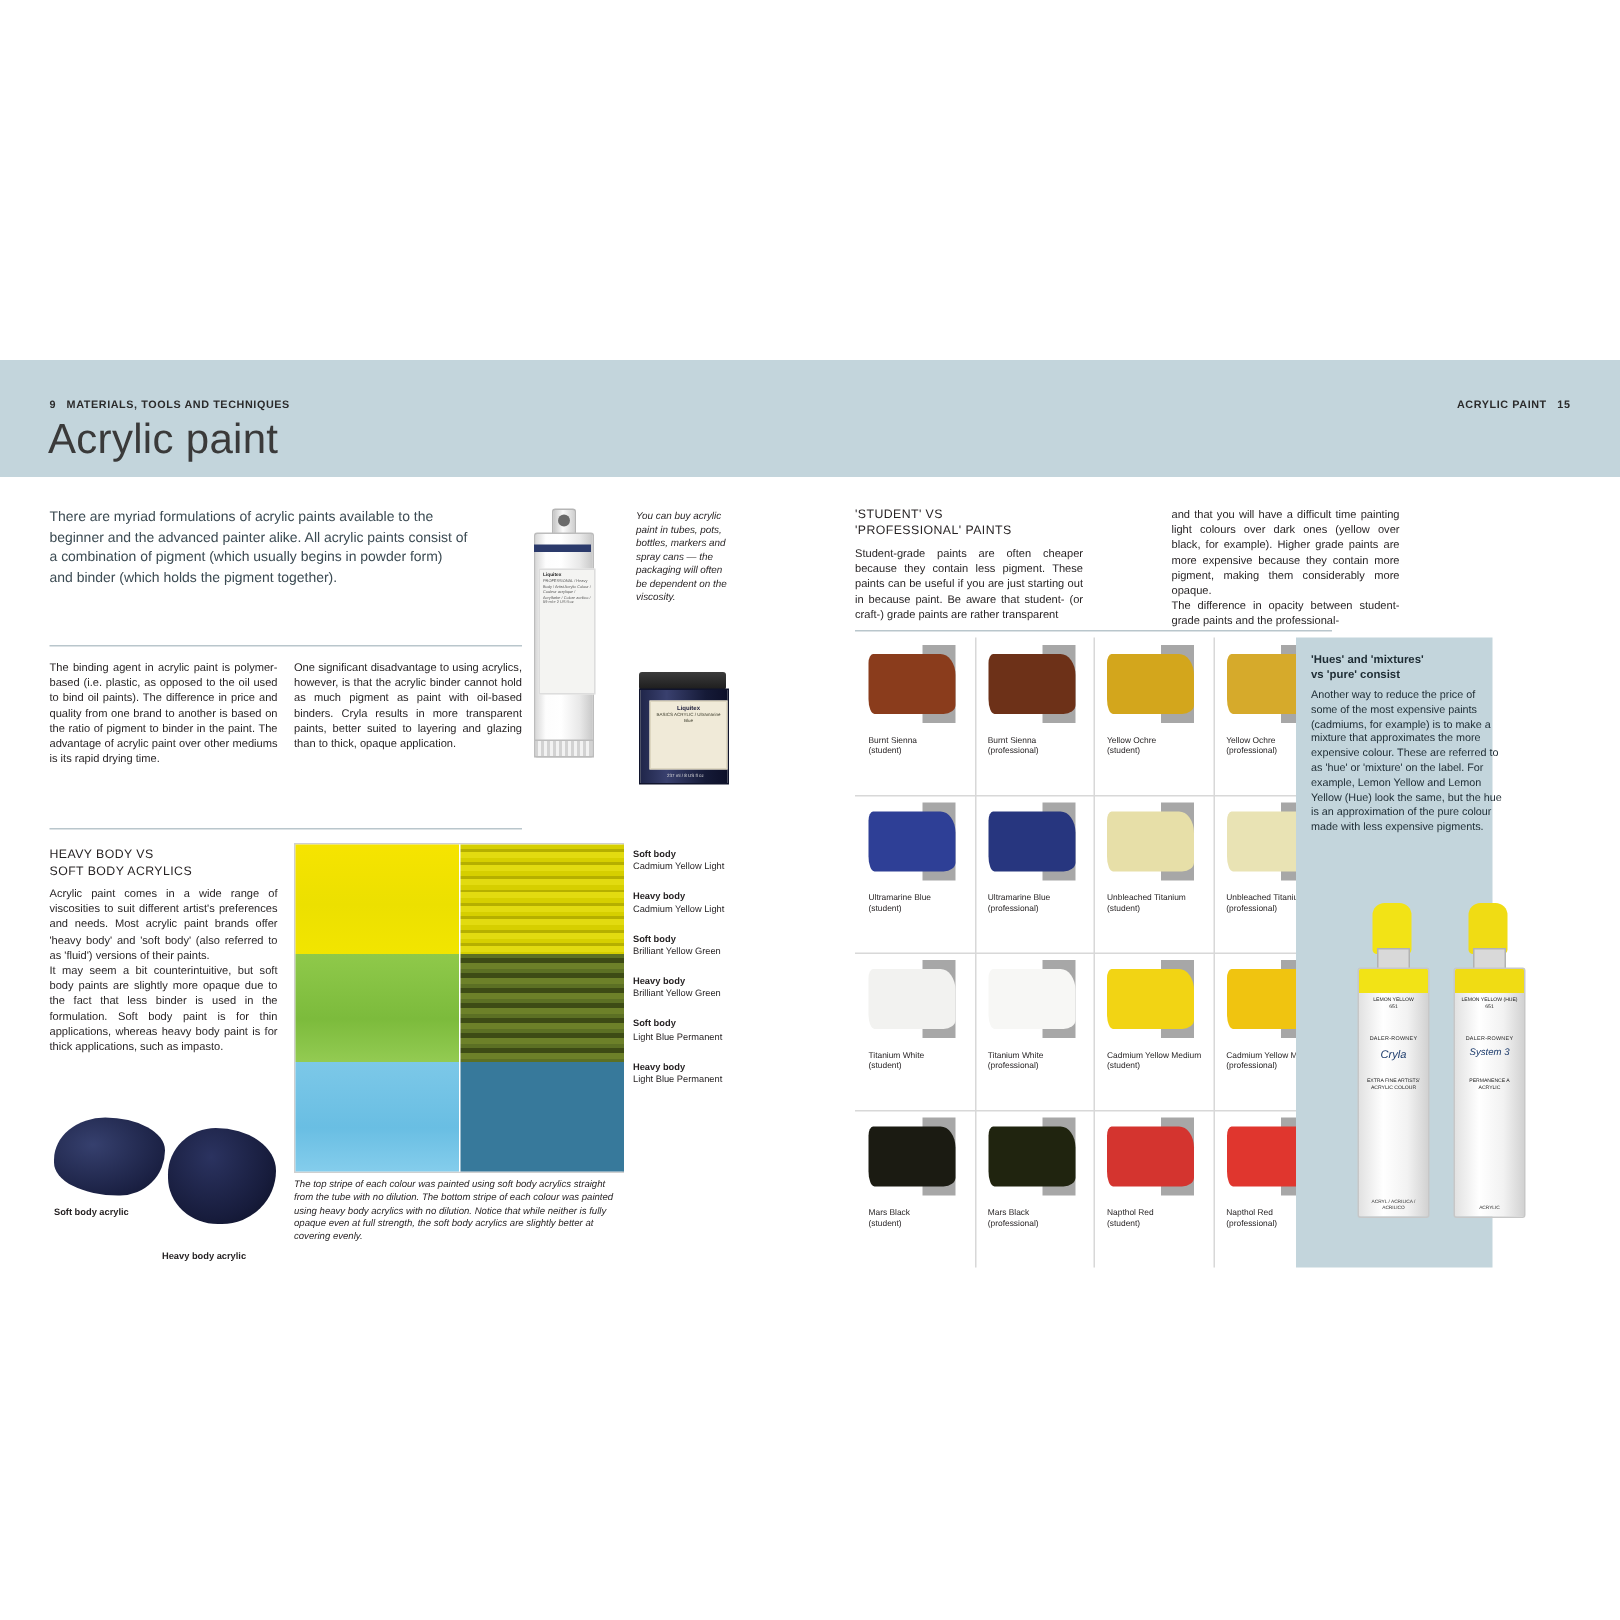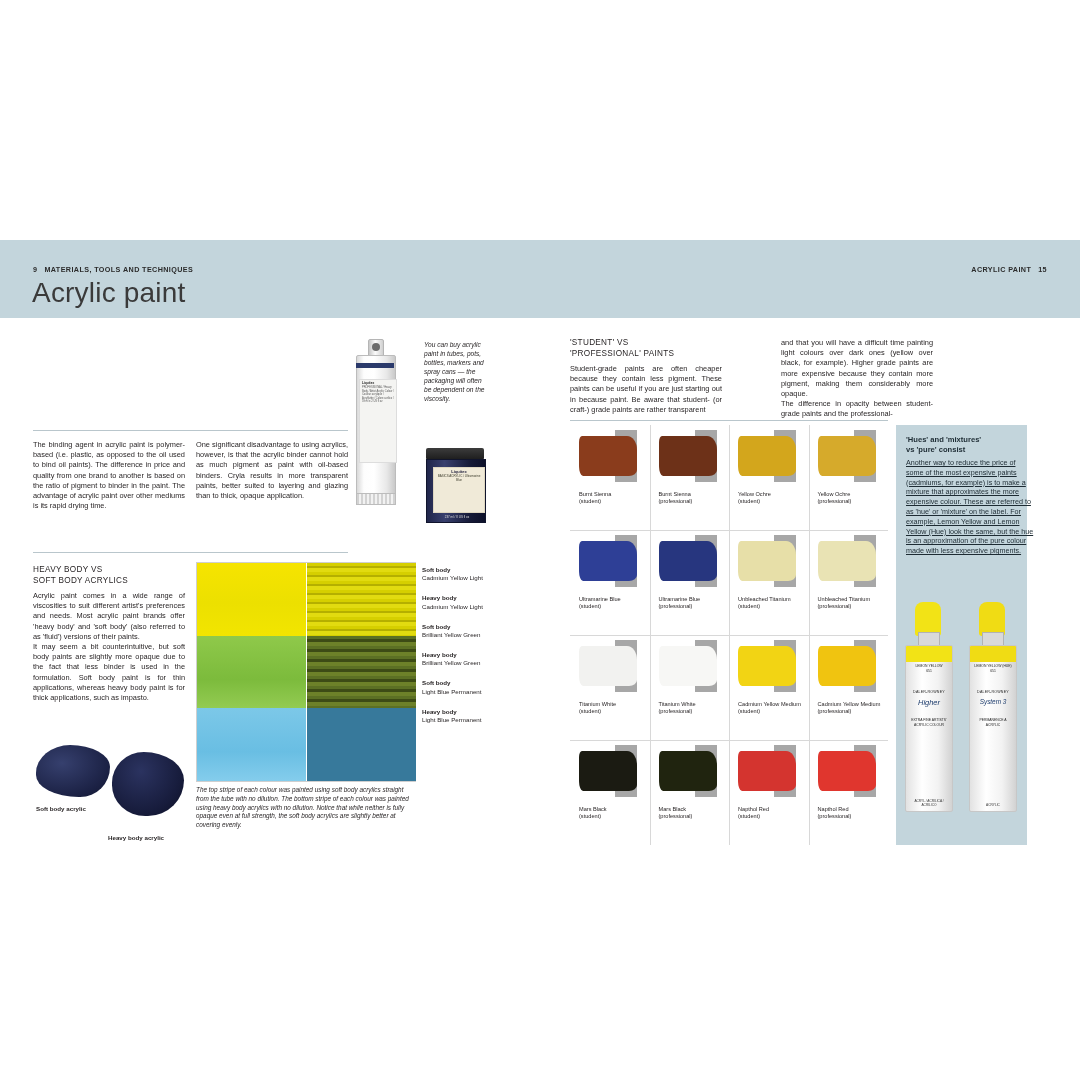--- a/index.html
+++ b/index.html
@@ -127,29 +127,29 @@
     position:absolute;left:0;top:6px;width:58px;height:40px;
     border-radius:3px 10px 8px 4px/6px 14px 6px 10px;
   }
   .sw-caption{
     position:absolute;left:9px;top:66px;width:66px;font-size:5.6px;line-height:7.4px;color:#231f20;
   }
   .grid-vline{position:absolute;top:0;width:1px;background:#d8d8d8;}
   .grid-hline{position:absolute;left:0;width:318px;height:1px;background:#d8d8d8;}
 
   .sidebar{
-    position:absolute;left:896px;top:425px;width:131px;height:420px;
+    position:absolute;left:864px;top:425px;width:131px;height:420px;
     background:#c3d5dc;
   }
   .sidebar-head{
     position:absolute;left:10px;top:10px;width:128px;font-size:7.6px;line-height:9.6px;
     font-weight:bold;color:#1d2b33;
   }
   .sidebar-body{
-    position:absolute;left:10px;top:33px;width:128px;font-size:7.2px;line-height:9.8px;color:#1d2b33;text-decoration:underline;
+    position:absolute;left:10px;top:33px;width:128px;font-size:7.2px;line-height:9.8px;color:#1d2b33;
   }
   .tubes2{position:absolute;left:905px;top:600px;width:130px;height:240px;}
   .t2{position:absolute;top:30px;width:46px;height:190px;}
   .t2 .squeeze{
     position:absolute;left:10px;top:-28px;width:26px;height:34px;border-radius:8px 8px 3px 3px;
   }
   .t2 .cap{
     position:absolute;left:13px;top:2px;width:20px;height:14px;background:#d9d9d9;border:1px solid #b2b2b2;
   }
   .t2 .body{
@@ -178,20 +178,21 @@
   <div class="folio-left">
     <span class="num">9</span><span>MATERIALS, TOOLS AND TECHNIQUES</span>
   </div>
 
   <div class="folio-right">
     <span>ACRYLIC PAINT</span><span class="num">15</span>
   </div>
 
   <div class="chapter-title">Acrylic paint</div>
 
+  <div class="intro">There are myriad formulations of acrylic paints available to the beginner and the advanced painter alike. All acrylic paints consist of a combination of pigment (which usually begins in powder form) and binder (which holds the pigment together).</div>
 
   <div class="rule" style="left:33px;top:430px;width:315px;"></div>
 
   <div class="txt col-a">The binding agent in acrylic paint is polymer-based (i.e. plastic, as opposed to the oil used to bind oil paints). The difference in price and quality from one brand to another is based on the ratio of pigment to binder in the paint. The advantage of acrylic paint over other mediums is its rapid drying time.</div>
   <div class="txt col-b">One significant disadvantage to using acrylics, however, is that the acrylic binder cannot hold as much pigment as paint with oil-based binders. Cryla results in more transparent paints, better suited to layering and glazing than to thick, opaque application.</div>
 
   <div class="tube-wrap">
     <div class="tube-cap"></div>
     <div class="tube-body"></div>
     <div class="tube-band"></div>
@@ -474,21 +475,21 @@
 
   <div class="tubes2">
     <div class="t2" style="left:0;">
       <div class="squeeze" style="background:#f2e316;"></div>
       <div class="cap"></div>
       <div class="body">
         <div class="stripe-top" style="background:#f2e316;"></div>
         <div class="brandline" style="top:18px;">LEMON YELLOW</div>
         <div class="brandline" style="top:23px;">651</div>
         <div class="brandline" style="top:44px;font-size:3.6px;letter-spacing:.2px;">DALER-ROWNEY</div>
-        <div class="bigbrand" style="top:52px;">Higher</div>
+        <div class="bigbrand" style="top:52px;">Cryla</div>
         <div class="brandline" style="top:72px;">EXTRA FINE ARTISTS'</div>
         <div class="brandline" style="top:77px;">ACRYLIC COLOUR</div>
         <div class="footer">ACRYL / ACRILICA / ACRILICO</div>
       </div>
     </div>
 
     <div class="t2" style="left:64px;">
       <div class="squeeze" style="background:#f0dc14;"></div>
       <div class="cap"></div>
       <div class="body">

